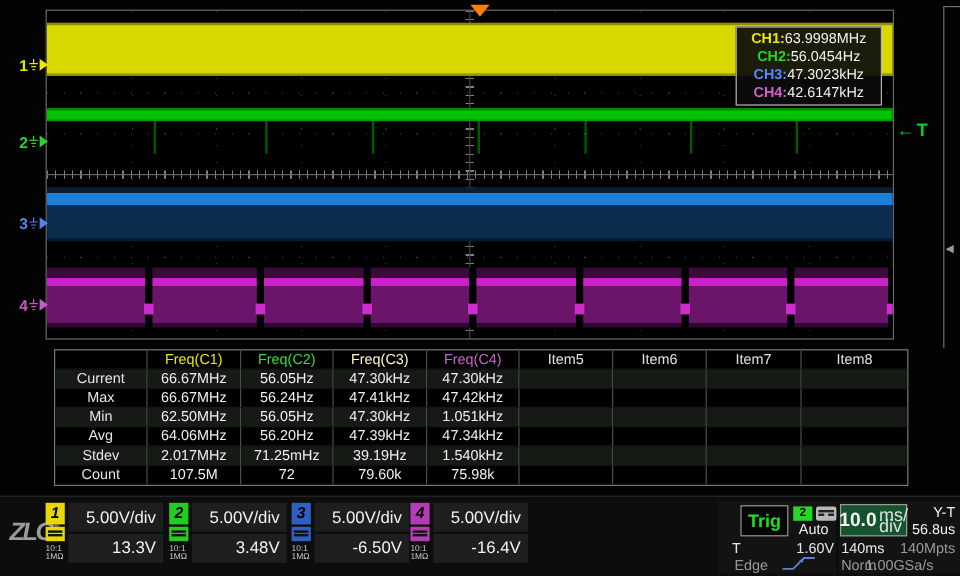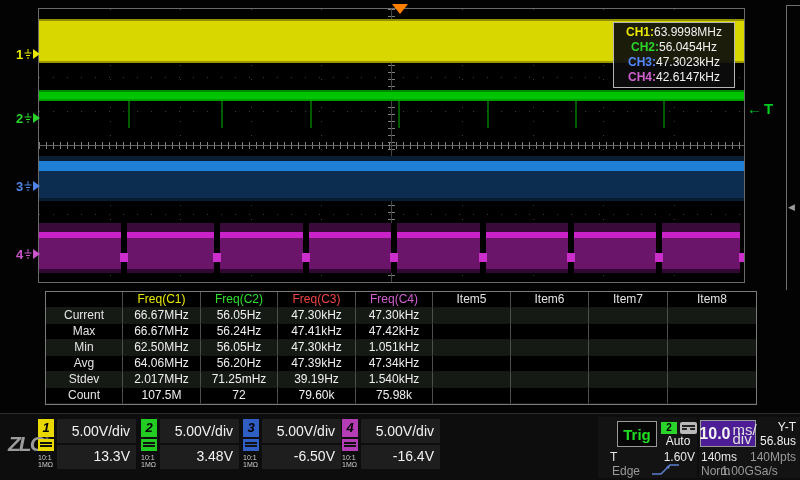--- a/index.html
+++ b/index.html
@@ -98,21 +98,21 @@
            line-height:26px;box-sizing:border-box;}
   .srcbadge{position:absolute;left:63px;top:5px;width:16px;height:12px;background:#2ad42a;
             color:#000;font-size:10px;font-weight:bold;text-align:center;line-height:12px;}
   .trigcoup{position:absolute;left:82px;top:5px;width:17px;height:12px;background:#b8b8b8;
             border-radius:2px;padding-top:2px;box-sizing:border-box;}
   .trigcoup .ln{display:block;height:0;border-top:2px solid #222;margin:1px 2px 0 2px;}
   .trigcoup .ln.dash{border-top-style:dashed;}
   .automode{position:absolute;left:60px;top:17px;width:40px;color:#f0f0f0;font-size:12px;text-align:center;}
 
   .tbbox{position:absolute;left:1px;top:3px;width:56px;height:27px;border:1px solid #999;
-         background:#4c1d95;box-sizing:border-box;display:flex;align-items:center;justify-content:center;gap:2px;}
+         background:#14532d;box-sizing:border-box;display:flex;align-items:center;justify-content:center;gap:2px;}
   .tbval{color:#f4f4f4;font-size:16px;font-weight:bold;}
   .tbunit{font-size:15px;line-height:9px;color:#e0e0e0;}
   .ytblk{position:absolute;right:4px;top:3px;width:42px;text-align:right;color:#f0f0f0;font-size:12px;line-height:14px;}
 
   .row2,.row3{position:absolute;font-size:12px;}
   .lbl-w{color:#e8e8e8;} .lbl-g{color:#9a9a9a;}
   .edgeicon{position:absolute;left:52px;top:46px;}
 
   .wm{position:absolute;left:600px;top:449px;width:197px;height:30px;z-index:60;
       background:rgba(150,150,150,0.35);border-radius:5px;text-align:center;line-height:30px;
@@ -236,21 +236,21 @@
   <div class="tmark"><span>←</span><span>T</span></div>
 
   <div class="menuhandle">
     <span class="arr">◀</span>
   </div>
 
   <div class="mtable" id="mtable">
       <div class="tcell th" style="color: rgb(232, 232, 232);"></div>
       <div class="tcell th" style="color: rgb(232, 232, 0);">Freq(C1)</div>
       <div class="tcell th" style="color: rgb(44, 224, 44);">Freq(C2)</div>
-      <div class="tcell th" style="color: #ef4444;">Freq(C3)</div>
+      <div class="tcell th" style="color: #fef9c3;">Freq(C3)</div>
       <div class="tcell th" style="color: rgb(208, 96, 208);">Freq(C4)</div>
       <div class="tcell th" style="color: rgb(226, 226, 226);">Item5</div>
       <div class="tcell th" style="color: rgb(226, 226, 226);">Item6</div>
       <div class="tcell th" style="color: rgb(226, 226, 226);">Item7</div>
       <div class="tcell th" style="color: rgb(226, 226, 226);">Item8</div>
       <div class="tcell shade rowlabel">Current</div>
       <div class="tcell shade">66.67MHz</div>
       <div class="tcell shade">56.05Hz</div>
       <div class="tcell shade">47.30kHz</div>
       <div class="tcell shade">47.30kHz</div>

